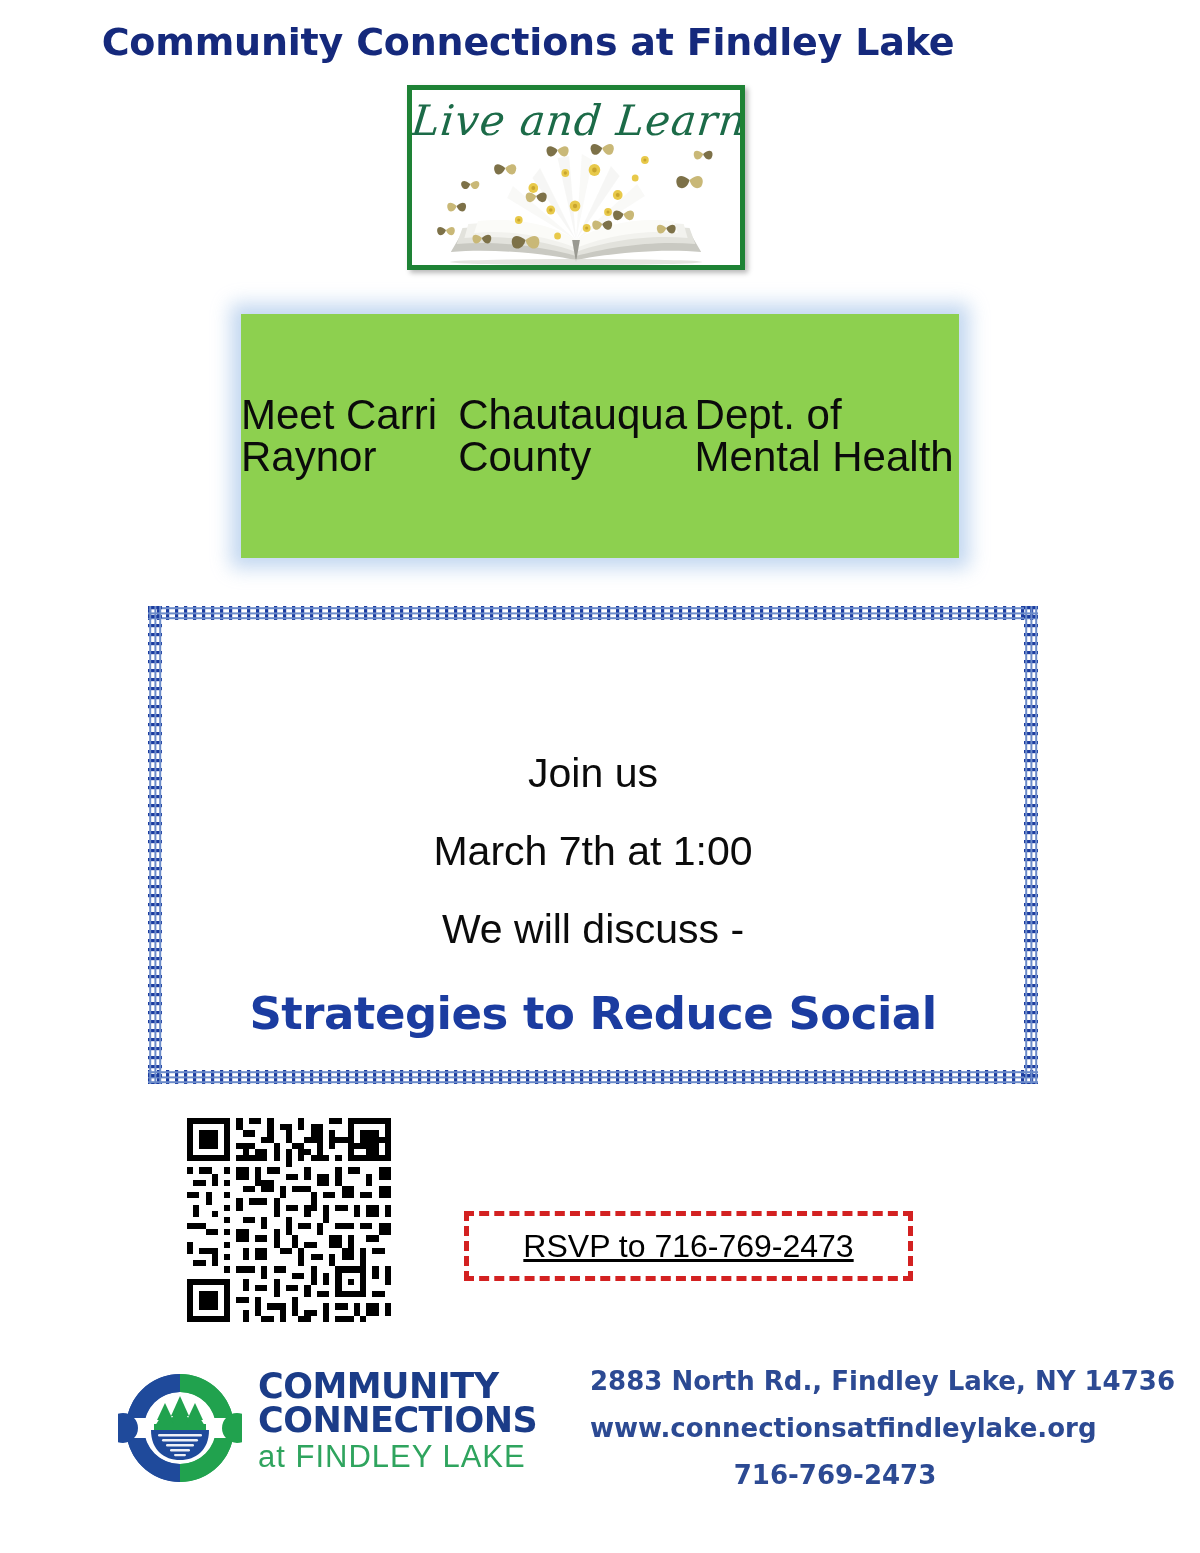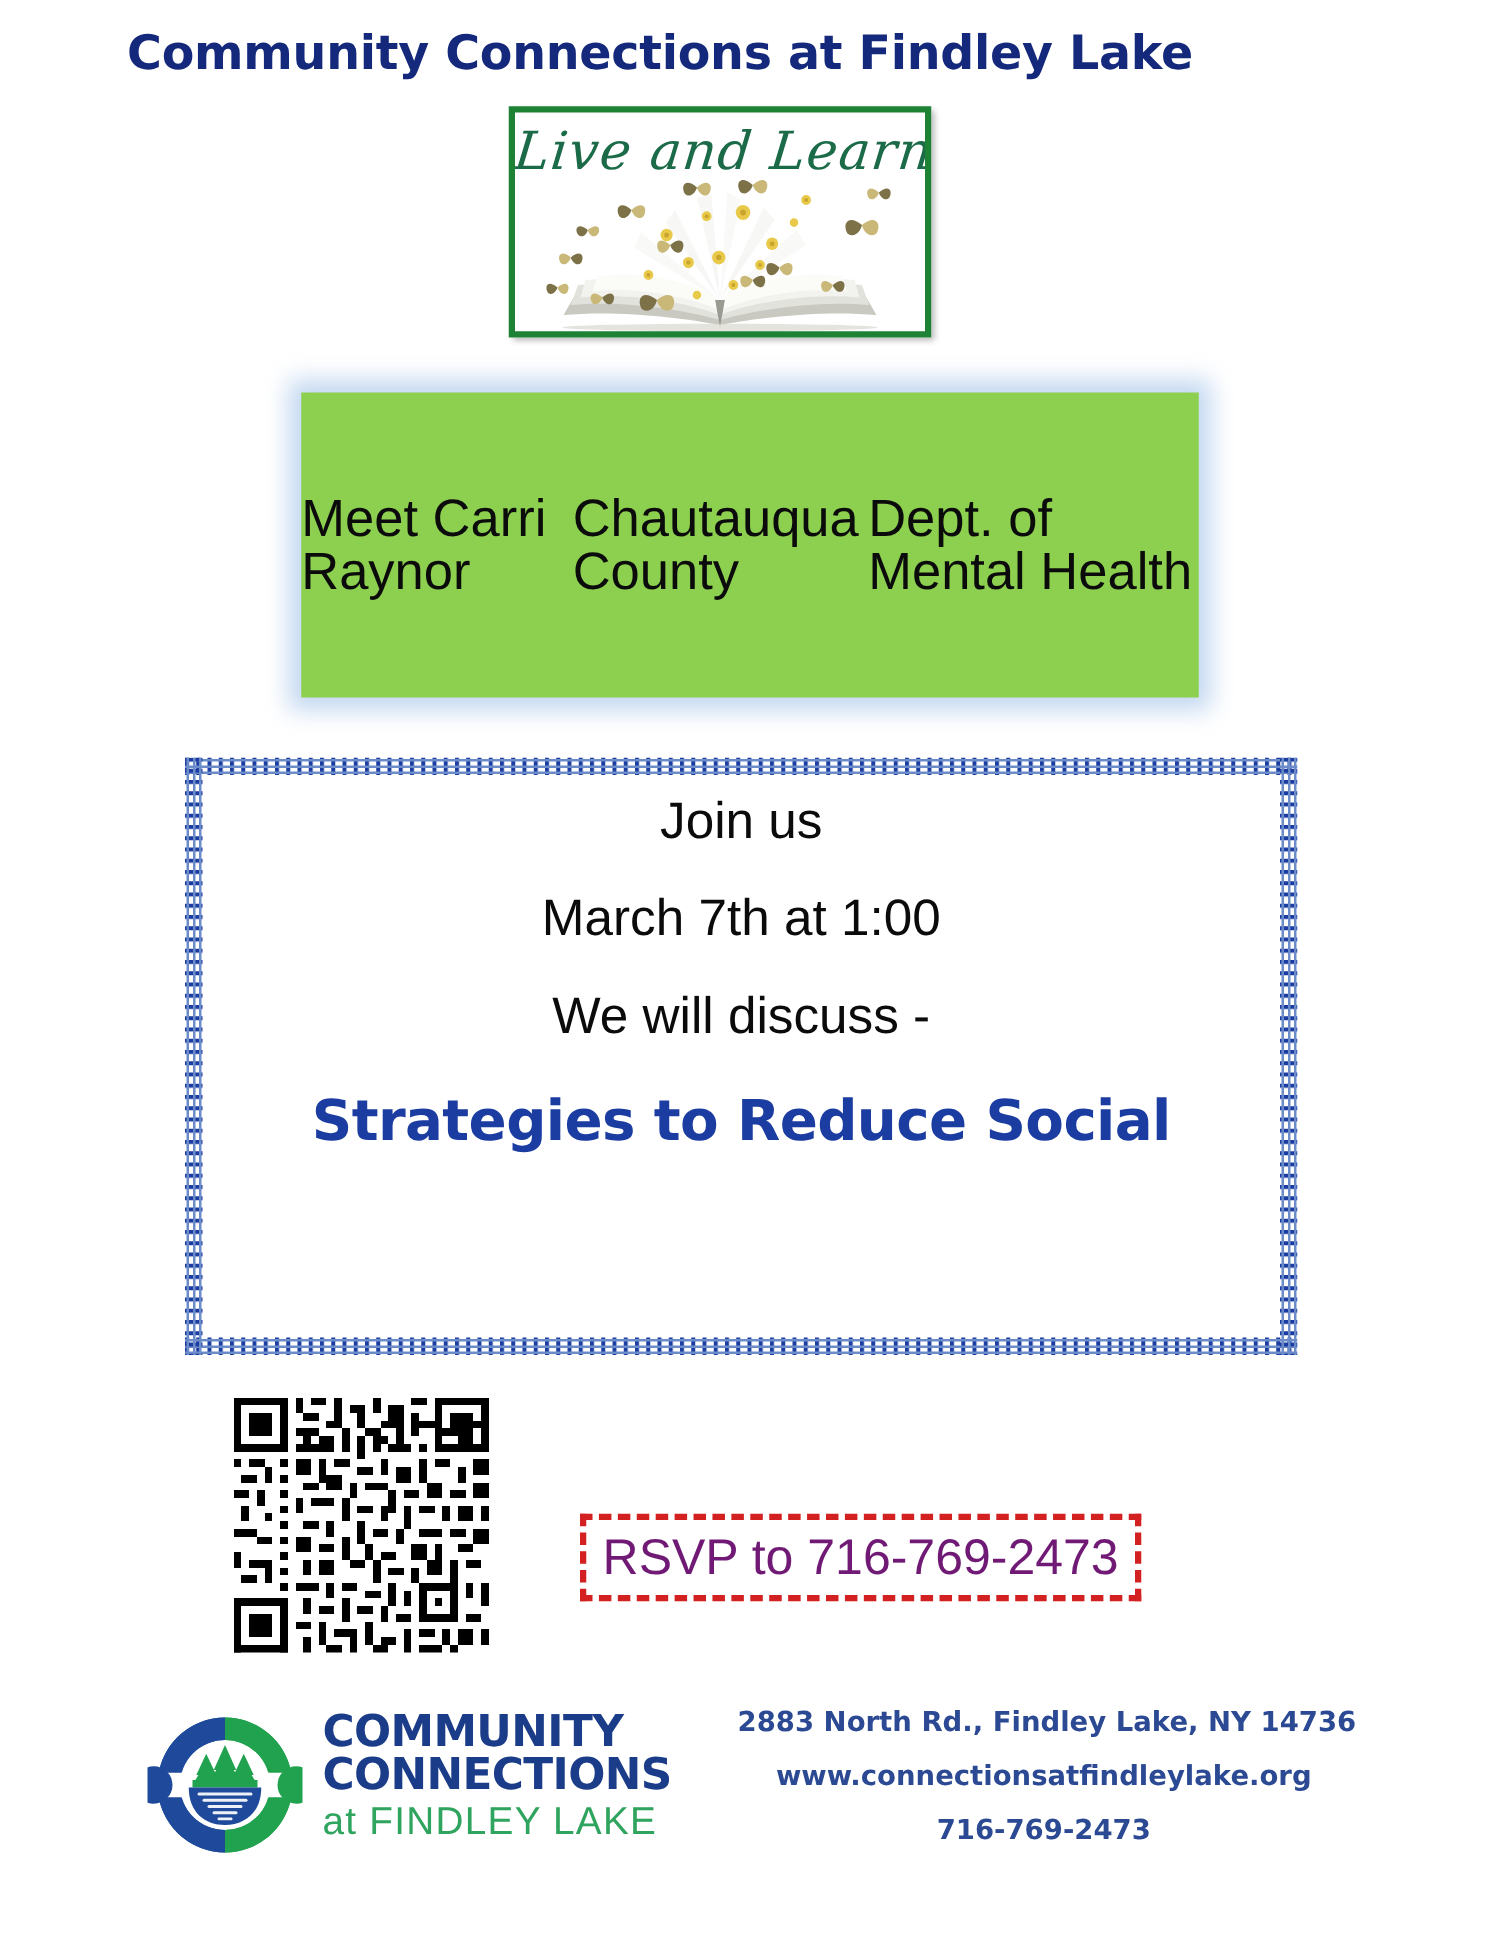--- a/index.html
+++ b/index.html
@@ -105,21 +105,21 @@
   }
   #event-box-inner {
     position: absolute;
     left: 14px;
     top: 14px;
     right: 14px;
     bottom: 14px;
     display: flex;
     flex-direction: column;
     align-items: center;
-    justify-content: flex-start;
+    justify-content: flex-end;
     padding-top: 16px;
     box-sizing: border-box;
   }
   .event-line {
     font-size: 41px;
     color: #0b0b0b;
     line-height: 1.0;
     margin: 0 0 37px 0;
     font-family: "Liberation Sans", sans-serif;
   }
@@ -150,23 +150,24 @@
     width: 449px;
     height: 70px;
     border: 5px dashed #D32121;
     box-sizing: border-box;
     display: flex;
     align-items: center;
     justify-content: center;
     background: #ffffff;
   }
   #rsvp-text {
-    font-size: 40px;
-    color: #701a75;
+    font-size: 32px;
+    color: #000000;
     font-family: "Liberation Sans", sans-serif;
+    text-decoration: underline;
   }
 
   
   #footer-logo {
     position: absolute;
     left: 118px;
     top: 1366px;
     width: 440px;
     height: 125px;
   }
@@ -205,21 +206,21 @@
   #footer-contact {
     position: absolute;
     left: 590px;
     top: 1368px;
     width: 490px;
     text-align: center;
   }
   .contact-line {
     font-family: "DejaVu Sans", sans-serif;
     font-weight: bold;
-    font-size: 22px;
+    font-size: 26px;
     color: #2C4A93;
     line-height: 1.0;
     margin-bottom: 21px;
     white-space: nowrap;
   }
 </style>
 </head>
 <body>
 
 <div id="header-title">Community Connections at Findley Lake</div>

